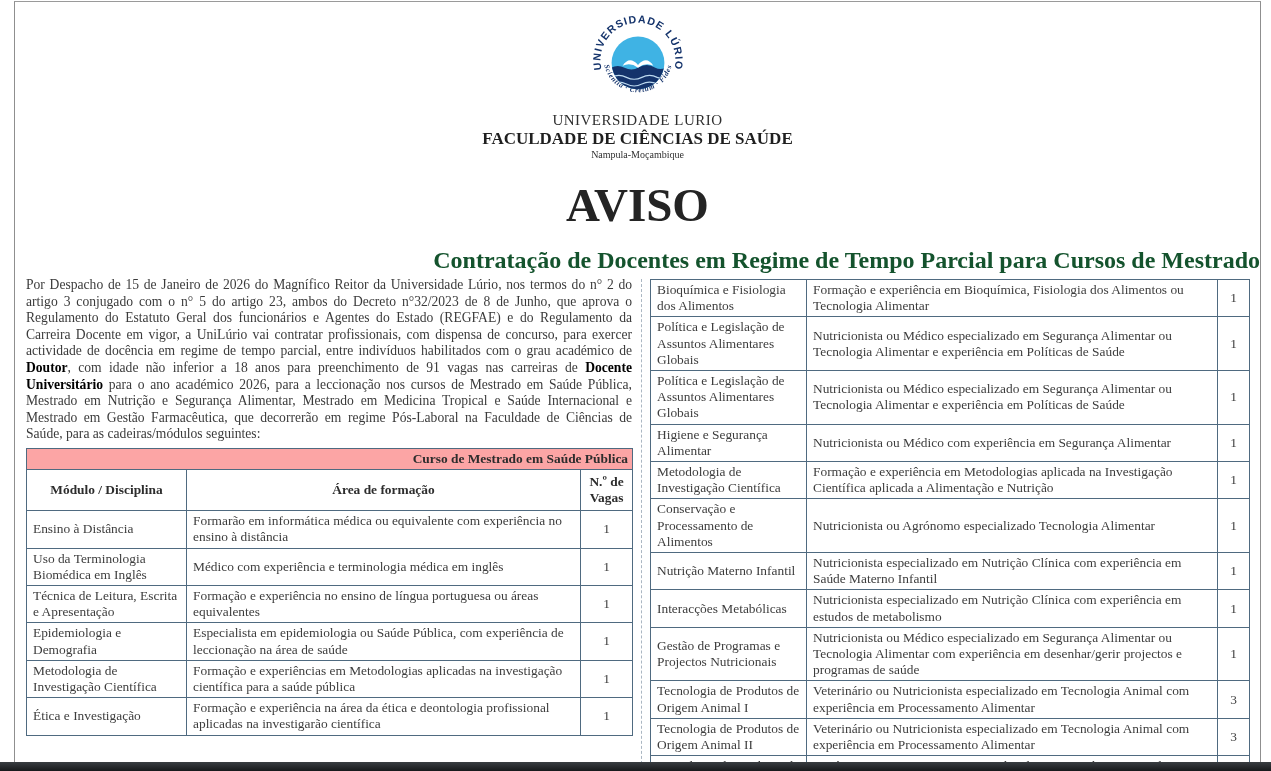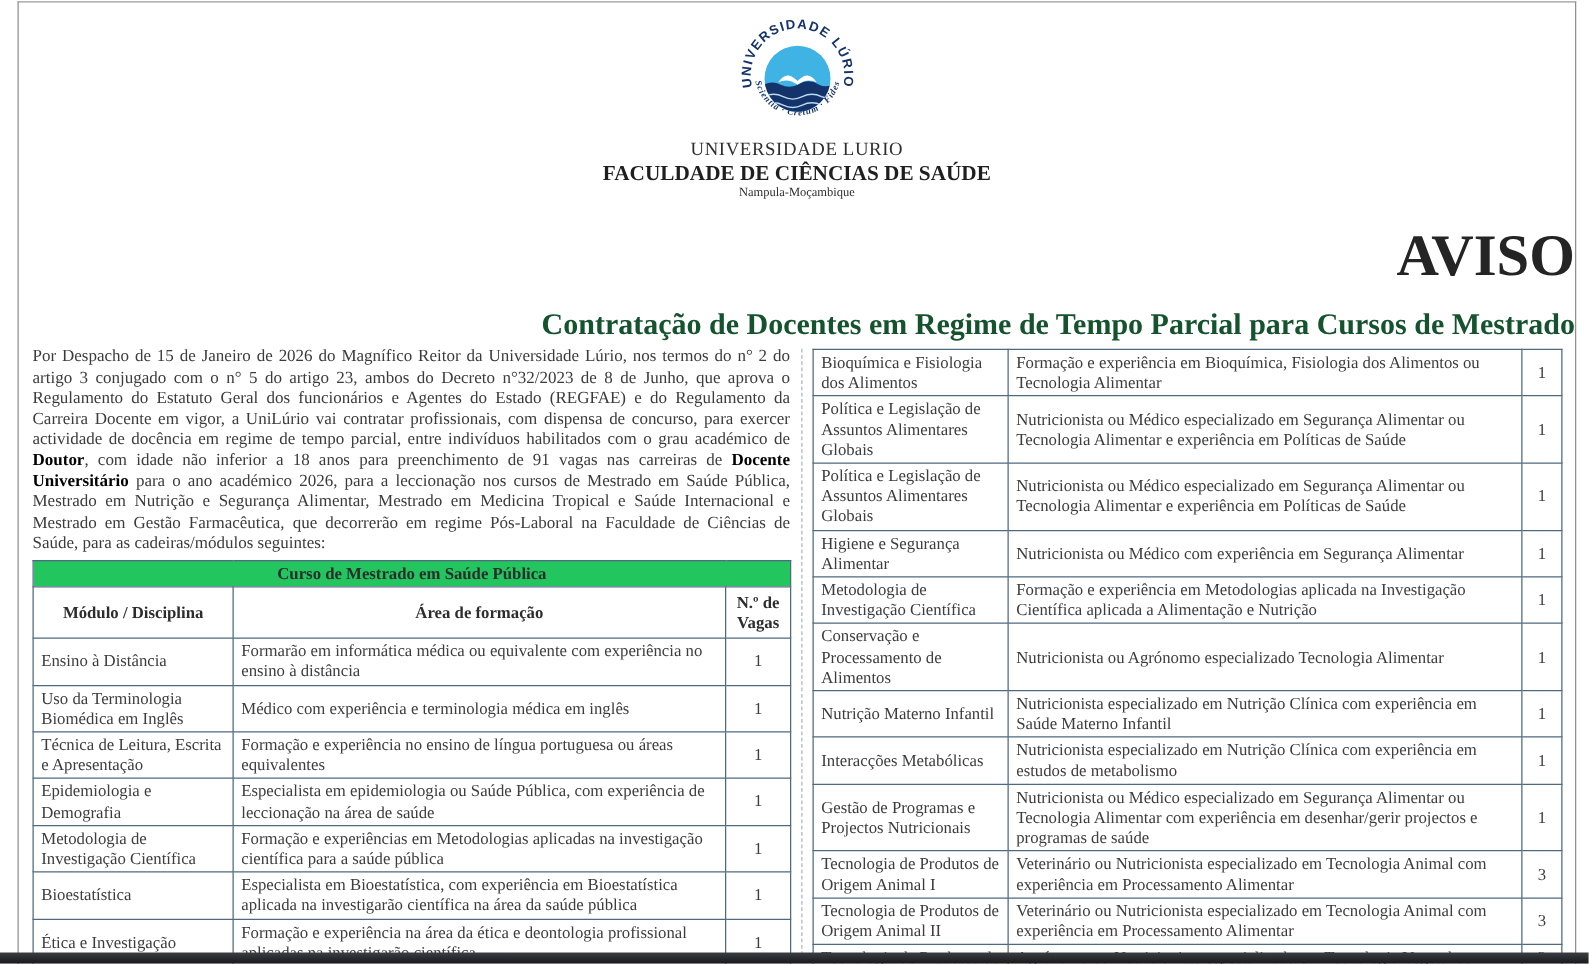--- a/index.html
+++ b/index.html
@@ -14,21 +14,21 @@
     border-left:1px solid #8f8f8f;border-top:1px solid #9a9a9a;border-right:1px solid #8f8f8f;
     background:#fff;box-sizing:border-box;
   }
   
   .doc-header{ text-align:center; padding-top:12px; }
   .logo-wrap{ width:96px;height:96px;margin:0 auto; }
   .org-line1{ font-size:15px;letter-spacing:.5px;color:#2f2f2f;margin-top:2px;}
   .org-line2{ font-size:17px;font-weight:bold;color:#1f1f1f;}
   .org-line3{ font-size:10px;color:#2f2f2f;}
   .doc-title{
-    text-align:right;font-size:47px;font-weight:bold;color:#242424;
+    text-align:center;font-size:47px;font-weight:bold;color:#242424;
     margin-top:22px;letter-spacing:0px;line-height:1;
   }
   .doc-subtitle{
     text-align:right;font-size:24px;font-weight:bold;color:#14532d;margin-top:18px;
   }
   
   .col-left{ position:absolute; left:11px; top:275px; width:606px; }
   .col-right{ position:absolute; left:635px; top:277px; width:599px; }
   .col-divider{
     position:absolute; left:626px; top:277px; height:500px;
@@ -38,21 +38,21 @@
     font-size:13.6px; line-height:16.6px; text-align:justify; color:#3b3b3b;
   }
   .intro b{ color:#000000; }
   
   table{ border-collapse:collapse; width:100%; table-layout:fixed; margin-top:5px;}
   td,th{
     border:1px solid #4f6a80; padding:2px 6px; font-size:13.4px;
     line-height:16.2px; vertical-align:middle; overflow:hidden;
   }
   .tbl-caption{
-    background:#22c55e; font-weight:bold; text-align:center; color:#2d2d2d;
+    background:#fca5a5; font-weight:bold; text-align:right; color:#2d2d2d;
     padding:2px 4px;
   }
   .tbl-colhead th{ font-weight:bold; text-align:center; height:36px; color:#2d2d2d; background:#fff;}
   td.vagas{ text-align:center; }
   .col-right table{ margin-top:0; }
   
   .bottom-bar{
     position:absolute; left:0; top:762px; width:1271px; height:9px;
     background:linear-gradient(#3a3e42,#17191b); z-index:50;
   }
@@ -135,25 +135,20 @@
             <td> Epidemiologia e Demografia</td>
             <td>Especialista em epidemiologia ou Saúde Pública, com experiência de leccionação na área de saúde</td>
             <td class="vagas">1</td>
           </tr>
           <tr>
             <td>Metodologia de Investigação Científica</td>
             <td>Formação e experiências em Metodologias aplicadas na investigação científica para a saúde pública</td>
             <td class="vagas">1</td>
           </tr>
           <tr>
-            <td>Bioestatística</td>
-            <td>Especialista em Bioestatística, com experiência em Bioestatística aplicada na investigarão científica na área da saúde pública</td>
-            <td class="vagas">1</td>
-          </tr>
-          <tr>
             <td>Ética e Investigação</td>
             <td>Formação e experiência na área da ética e deontologia profissional aplicadas na investigarão científica</td>
             <td class="vagas">1</td>
           </tr>
         </tbody>
     </table>
   </div>
 
   <div class="col-right">
     <table id="right-table">

